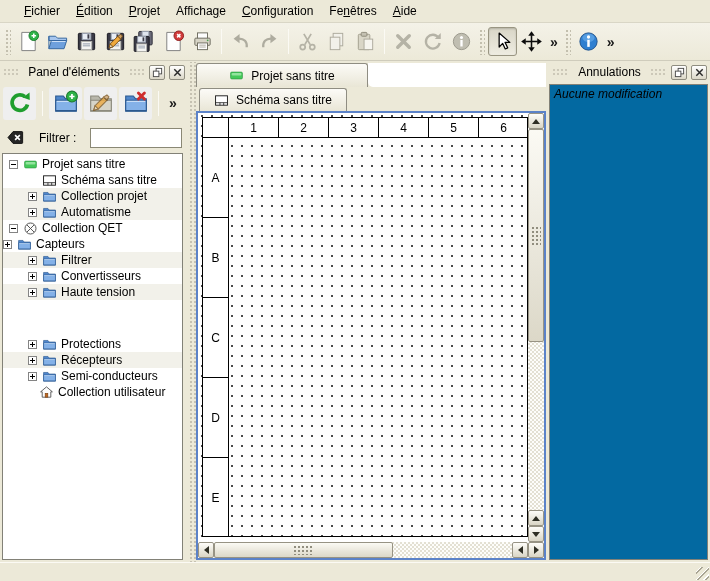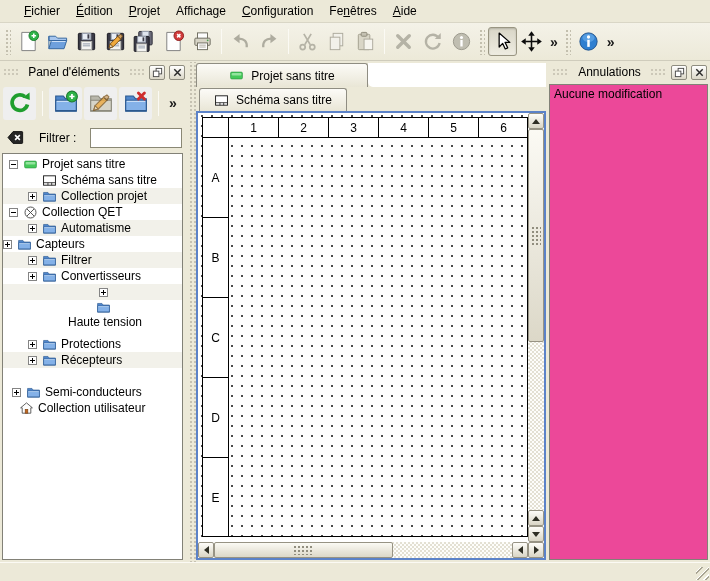--- a/index.html
+++ b/index.html
@@ -110,21 +110,21 @@
     background-size:4px 4px; }
   .sb-thumb.h::after { width:20px; height:10px; }
   .sb-thumb.v::after { width:10px; height:20px; }
   .arr { width:0; height:0; }
   .arr.up    { border-left:4px solid transparent; border-right:4px solid transparent; border-bottom:5px solid #2e2e24; }
   .arr.down  { border-left:4px solid transparent; border-right:4px solid transparent; border-top:5px solid #2e2e24; }
   .arr.left  { border-top:4px solid transparent; border-bottom:4px solid transparent; border-right:5px solid #2e2e24; }
   .arr.right { border-top:4px solid transparent; border-bottom:4px solid transparent; border-left:5px solid #2e2e24; }
   
   .right-dock { flex:1; display:flex; flex-direction:column; }
-  .undo-list { flex:1; margin:2px 2px 2px 0; border:1px solid #828177; background:#ec4899; overflow:hidden; }
+  .undo-list { flex:1; margin:2px 2px 2px 0; border:1px solid #828177; background:#0369a1; overflow:hidden;font-style:italic; }
   .undo-item { padding:2px 4px; }
   
   .statusbar { position:absolute; left:0; bottom:0; width:710px; height:19px;
     background:#ece9d8; border-top:1px solid #fbfaf4; }
   .grip { position:absolute; right:1px; bottom:1px; width:13px; height:13px;
     background:repeating-linear-gradient(135deg, transparent 0 3px, #fff 3px 4px, #aaa694 4px 5.5px);
   }
 </style>
 </head>
 <body>
@@ -439,137 +439,137 @@
           </span>
           <span class="tree-icon">
             <svg viewBox="0 0 24 24">
               <path d="M2.5 5.5h7l2 2.5h10v11.5h-19z" fill="#4f86cc" stroke="#2b588f"></path>
               <path d="M2.5 9.5h19v9.5h-19z" fill="#84b1e8" stroke="#2b588f"></path>
               <path d="M3.5 10.5h17" stroke="#cfe2f8" stroke-width="1"></path>
             </svg>
           </span>
           <span>Collection projet</span>
         </div>
+        <div class="tree-row alt" style="padding-left: 25px;">
+          <span class="exp-slot">
+            <span class="expander plus"></span>
+          </span>
+          <span class="tree-icon">
+            <svg viewBox="0 0 24 24">
+              <path d="M2.5 5.5h7l2 2.5h10v11.5h-19z" fill="#4f86cc" stroke="#2b588f"></path>
+              <path d="M2.5 9.5h19v9.5h-19z" fill="#84b1e8" stroke="#2b588f"></path>
+              <path d="M3.5 10.5h17" stroke="#cfe2f8" stroke-width="1"></path>
+            </svg>
+          </span>
+          <span>Automatisme</span>
+        </div>
         <div class="tree-row" style="padding-left: 6px;">
           <span class="exp-slot">
             <span class="expander"></span>
           </span>
           <span class="tree-icon">
             <svg viewBox="0 0 24 24">
               <circle cx="12" cy="12" r="8.8" fill="#fdfdfd" stroke="#4c4c4c" stroke-width="1.5"></circle>
               <path d="M6.3 6.3l11.4 11.4M17.7 6.3L6.3 17.7" stroke="#4c4c4c" stroke-width="1.5"></path>
             </svg>
           </span>
           <span>Collection QET</span>
         </div>
+        <div class="tree-row" style="">
+          <span class="exp-slot">
+            <span class="expander plus"></span>
+          </span>
+          <span class="tree-icon">
+            <svg viewBox="0 0 24 24">
+              <path d="M2.5 5.5h7l2 2.5h10v11.5h-19z" fill="#4f86cc" stroke="#2b588f"></path>
+              <path d="M2.5 9.5h19v9.5h-19z" fill="#84b1e8" stroke="#2b588f"></path>
+              <path d="M3.5 10.5h17" stroke="#cfe2f8" stroke-width="1"></path>
+            </svg>
+          </span>
+          <span>Capteurs</span>
+        </div>
         <div class="tree-row alt" style="padding-left: 25px;">
           <span class="exp-slot">
             <span class="expander plus"></span>
           </span>
           <span class="tree-icon">
             <svg viewBox="0 0 24 24">
               <path d="M2.5 5.5h7l2 2.5h10v11.5h-19z" fill="#4f86cc" stroke="#2b588f"></path>
               <path d="M2.5 9.5h19v9.5h-19z" fill="#84b1e8" stroke="#2b588f"></path>
               <path d="M3.5 10.5h17" stroke="#cfe2f8" stroke-width="1"></path>
             </svg>
           </span>
-          <span>Automatisme</span>
-        </div>
-        <div class="tree-row" style="">
-          <span class="exp-slot">
-            <span class="expander plus"></span>
-          </span>
-          <span class="tree-icon">
-            <svg viewBox="0 0 24 24">
-              <path d="M2.5 5.5h7l2 2.5h10v11.5h-19z" fill="#4f86cc" stroke="#2b588f"></path>
-              <path d="M2.5 9.5h19v9.5h-19z" fill="#84b1e8" stroke="#2b588f"></path>
-              <path d="M3.5 10.5h17" stroke="#cfe2f8" stroke-width="1"></path>
-            </svg>
-          </span>
-          <span>Capteurs</span>
+          <span>Filtrer</span>
+        </div>
+        <div class="tree-row" style="padding-left: 25px;">
+          <span class="exp-slot">
+            <span class="expander plus"></span>
+          </span>
+          <span class="tree-icon">
+            <svg viewBox="0 0 24 24">
+              <path d="M2.5 5.5h7l2 2.5h10v11.5h-19z" fill="#4f86cc" stroke="#2b588f"></path>
+              <path d="M2.5 9.5h19v9.5h-19z" fill="#84b1e8" stroke="#2b588f"></path>
+              <path d="M3.5 10.5h17" stroke="#cfe2f8" stroke-width="1"></path>
+            </svg>
+          </span>
+          <span>Convertisseurs</span>
         </div>
         <div class="tree-row alt" style="padding-left: 25px;">
           <span class="exp-slot">
             <span class="expander plus"></span>
           </span>
           <span class="tree-icon">
             <svg viewBox="0 0 24 24">
               <path d="M2.5 5.5h7l2 2.5h10v11.5h-19z" fill="#4f86cc" stroke="#2b588f"></path>
               <path d="M2.5 9.5h19v9.5h-19z" fill="#84b1e8" stroke="#2b588f"></path>
               <path d="M3.5 10.5h17" stroke="#cfe2f8" stroke-width="1"></path>
             </svg>
           </span>
-          <span>Filtrer</span>
+          <span>Haute tension</span>
+        </div>
+        <div class="tree-row" style="padding-left: 25px; margin-top: 36px;">
+          <span class="exp-slot">
+            <span class="expander plus"></span>
+          </span>
+          <span class="tree-icon">
+            <svg viewBox="0 0 24 24">
+              <path d="M2.5 5.5h7l2 2.5h10v11.5h-19z" fill="#4f86cc" stroke="#2b588f"></path>
+              <path d="M2.5 9.5h19v9.5h-19z" fill="#84b1e8" stroke="#2b588f"></path>
+              <path d="M3.5 10.5h17" stroke="#cfe2f8" stroke-width="1"></path>
+            </svg>
+          </span>
+          <span>Protections</span>
+        </div>
+        <div class="tree-row alt" style="padding-left: 25px;">
+          <span class="exp-slot">
+            <span class="expander plus"></span>
+          </span>
+          <span class="tree-icon">
+            <svg viewBox="0 0 24 24">
+              <path d="M2.5 5.5h7l2 2.5h10v11.5h-19z" fill="#4f86cc" stroke="#2b588f"></path>
+              <path d="M2.5 9.5h19v9.5h-19z" fill="#84b1e8" stroke="#2b588f"></path>
+              <path d="M3.5 10.5h17" stroke="#cfe2f8" stroke-width="1"></path>
+            </svg>
+          </span>
+          <span>Récepteurs</span>
         </div>
         <div class="tree-row" style="padding-left: 25px;">
           <span class="exp-slot">
             <span class="expander plus"></span>
           </span>
           <span class="tree-icon">
             <svg viewBox="0 0 24 24">
               <path d="M2.5 5.5h7l2 2.5h10v11.5h-19z" fill="#4f86cc" stroke="#2b588f"></path>
               <path d="M2.5 9.5h19v9.5h-19z" fill="#84b1e8" stroke="#2b588f"></path>
               <path d="M3.5 10.5h17" stroke="#cfe2f8" stroke-width="1"></path>
             </svg>
           </span>
-          <span>Convertisseurs</span>
-        </div>
-        <div class="tree-row alt" style="padding-left: 25px; flex-direction: column;">
-          <span class="exp-slot">
-            <span class="expander plus"></span>
-          </span>
-          <span class="tree-icon">
-            <svg viewBox="0 0 24 24">
-              <path d="M2.5 5.5h7l2 2.5h10v11.5h-19z" fill="#4f86cc" stroke="#2b588f"></path>
-              <path d="M2.5 9.5h19v9.5h-19z" fill="#84b1e8" stroke="#2b588f"></path>
-              <path d="M3.5 10.5h17" stroke="#cfe2f8" stroke-width="1"></path>
-            </svg>
-          </span>
-          <span>Haute tension</span>
-        </div>
-        <div class="tree-row" style="padding-left: 25px; margin-top: 36px;">
-          <span class="exp-slot">
-            <span class="expander plus"></span>
-          </span>
-          <span class="tree-icon">
-            <svg viewBox="0 0 24 24">
-              <path d="M2.5 5.5h7l2 2.5h10v11.5h-19z" fill="#4f86cc" stroke="#2b588f"></path>
-              <path d="M2.5 9.5h19v9.5h-19z" fill="#84b1e8" stroke="#2b588f"></path>
-              <path d="M3.5 10.5h17" stroke="#cfe2f8" stroke-width="1"></path>
-            </svg>
-          </span>
-          <span>Protections</span>
-        </div>
-        <div class="tree-row alt" style="padding-left: 25px;">
-          <span class="exp-slot">
-            <span class="expander plus"></span>
-          </span>
-          <span class="tree-icon">
-            <svg viewBox="0 0 24 24">
-              <path d="M2.5 5.5h7l2 2.5h10v11.5h-19z" fill="#4f86cc" stroke="#2b588f"></path>
-              <path d="M2.5 9.5h19v9.5h-19z" fill="#84b1e8" stroke="#2b588f"></path>
-              <path d="M3.5 10.5h17" stroke="#cfe2f8" stroke-width="1"></path>
-            </svg>
-          </span>
-          <span>Récepteurs</span>
-        </div>
-        <div class="tree-row" style="padding-left: 9px; margin-top: 16px;">
-          <span class="exp-slot">
-            <span class="expander plus"></span>
-          </span>
-          <span class="tree-icon">
-            <svg viewBox="0 0 24 24">
-              <path d="M2.5 5.5h7l2 2.5h10v11.5h-19z" fill="#4f86cc" stroke="#2b588f"></path>
-              <path d="M2.5 9.5h19v9.5h-19z" fill="#84b1e8" stroke="#2b588f"></path>
-              <path d="M3.5 10.5h17" stroke="#cfe2f8" stroke-width="1"></path>
-            </svg>
-          </span>
           <span>Semi-conducteurs</span>
         </div>
-        <div class="tree-row" style="padding-left: 2px;">
+        <div class="tree-row" style="padding-left: 22px;">
           <span class="exp-slot"></span>
           <span class="tree-icon">
             <svg viewBox="0 0 24 24">
               <path d="M12 3L2.6 10.9h2.5v8.6h13.8v-8.6h2.5z" fill="#fdfdfd" stroke="#4f4f4f" stroke-width="1.4" stroke-linejoin="round"></path>
               <rect x="9.9" y="13.4" width="4.2" height="6.1" fill="#c06820" stroke="#7a3f10"></rect>
             </svg>
           </span>
           <span>Collection utilisateur</span>
         </div>
       </div>

